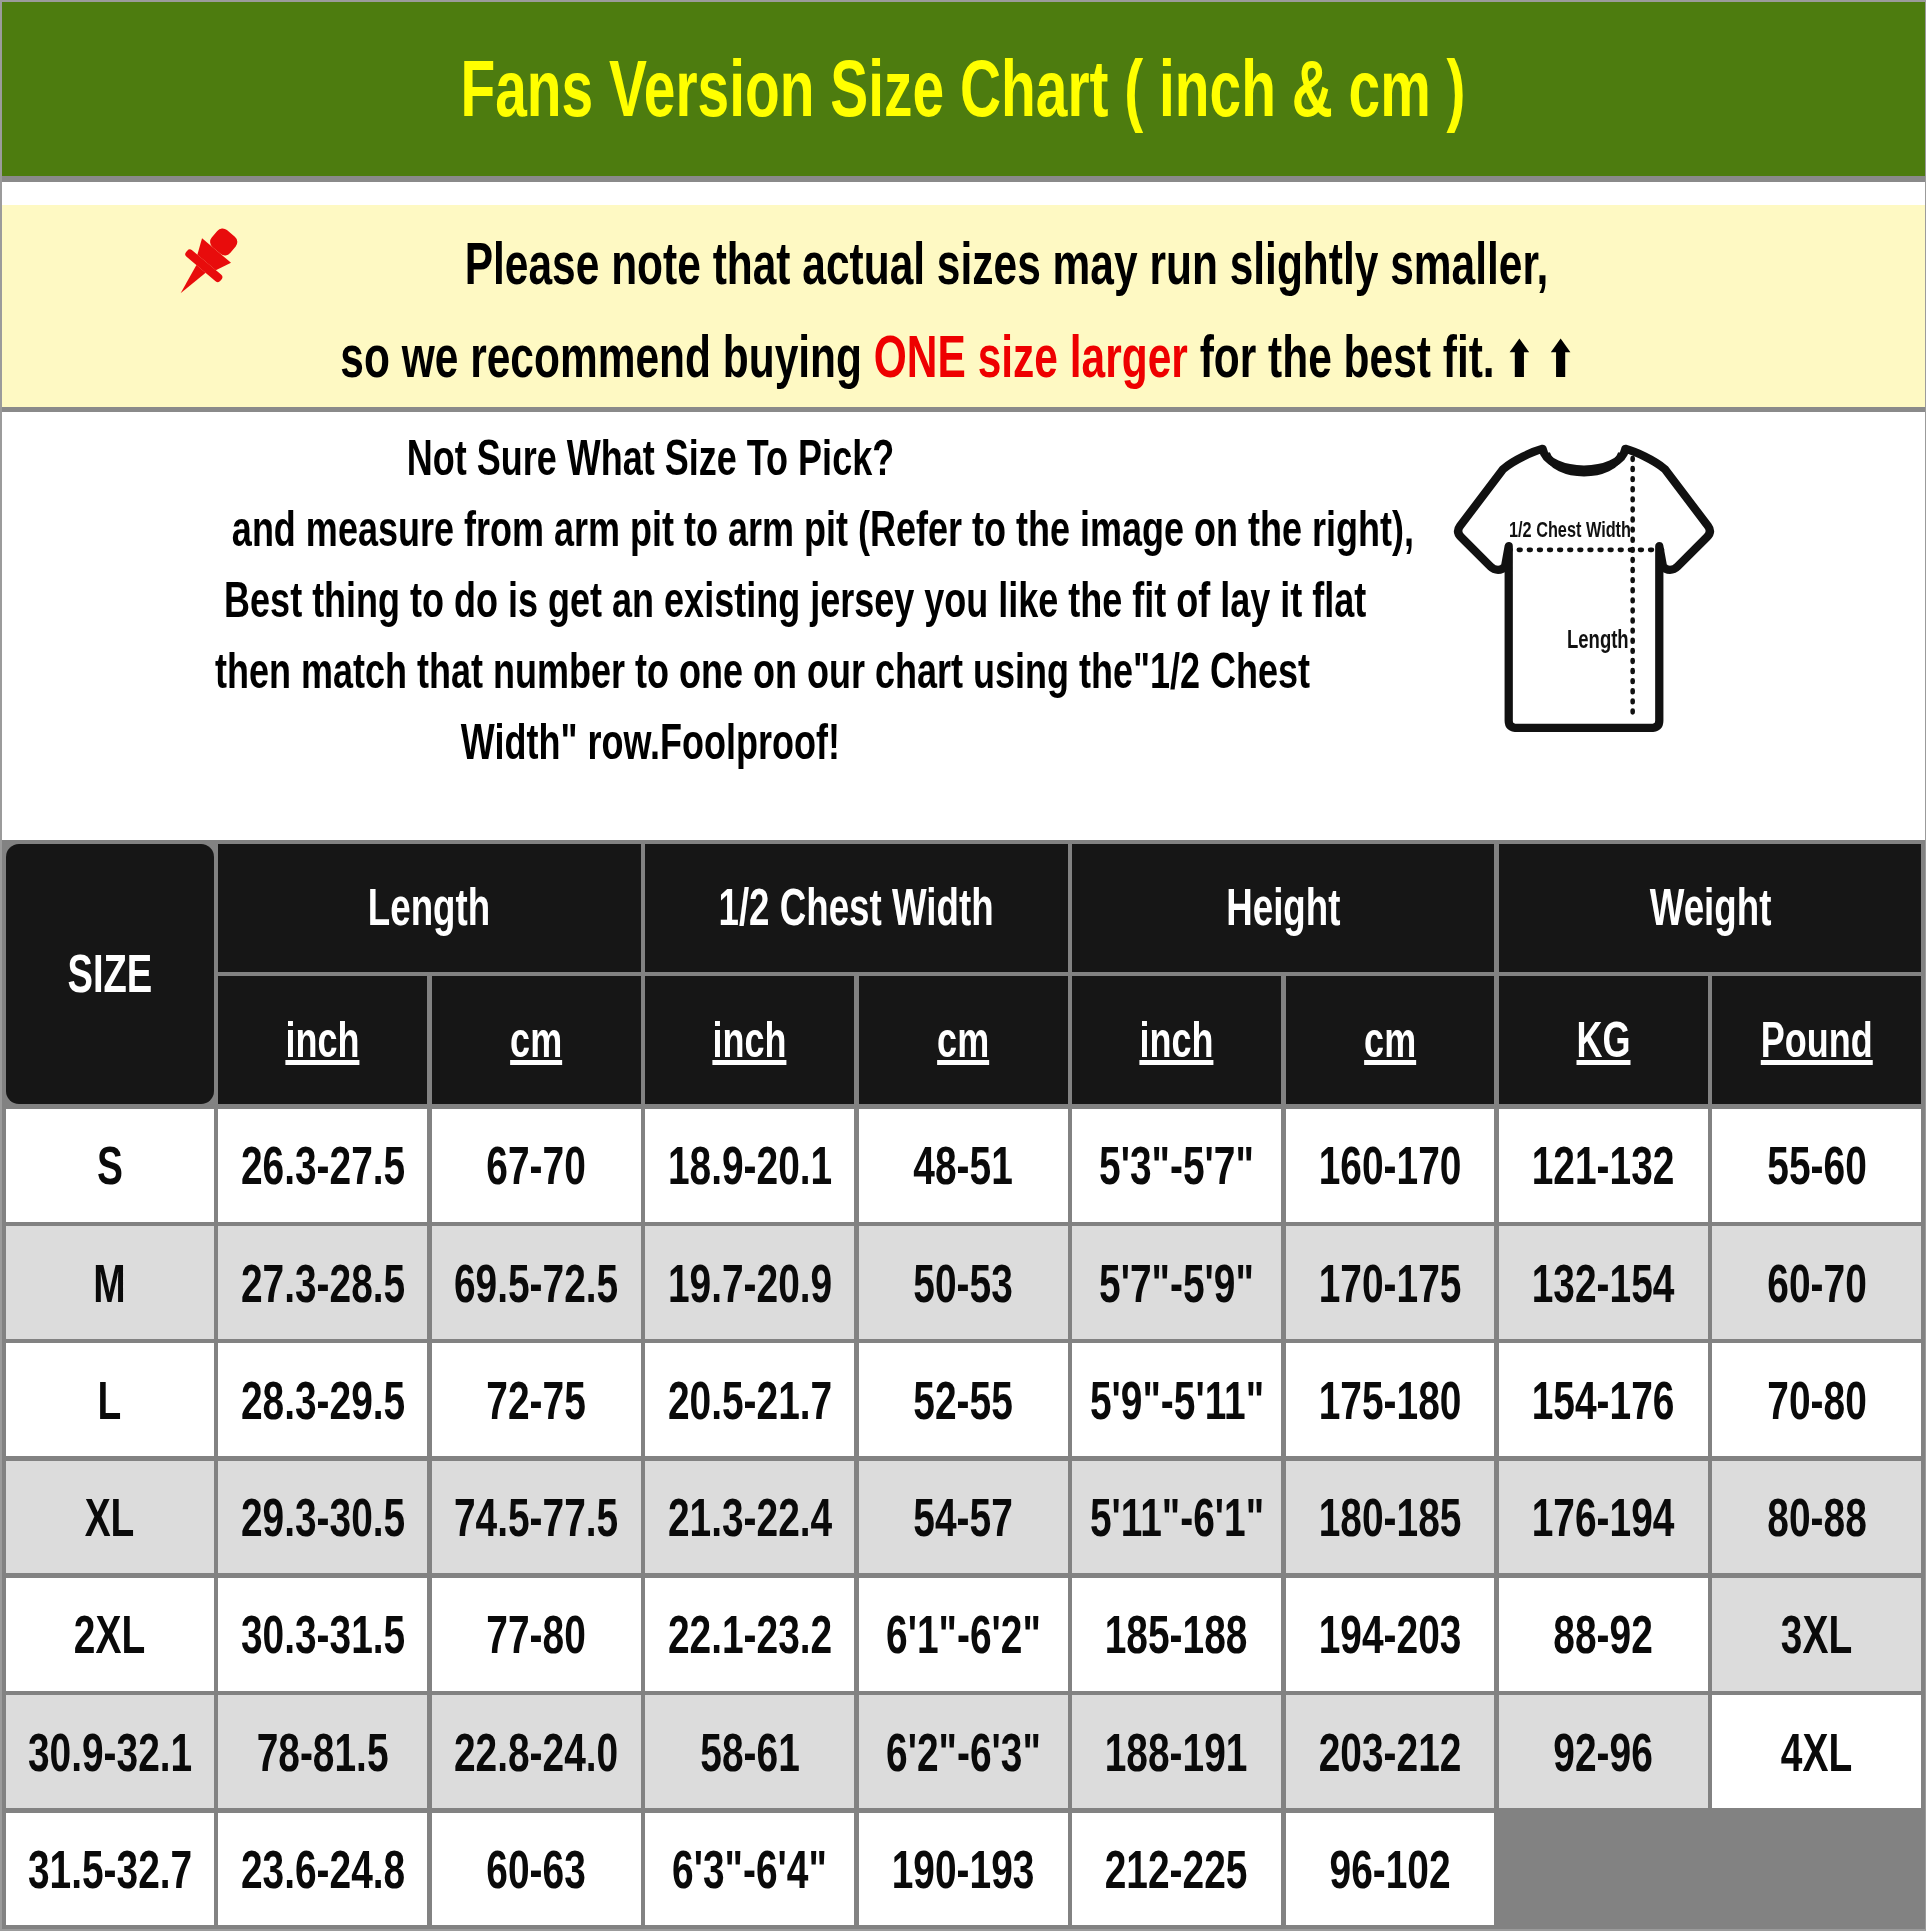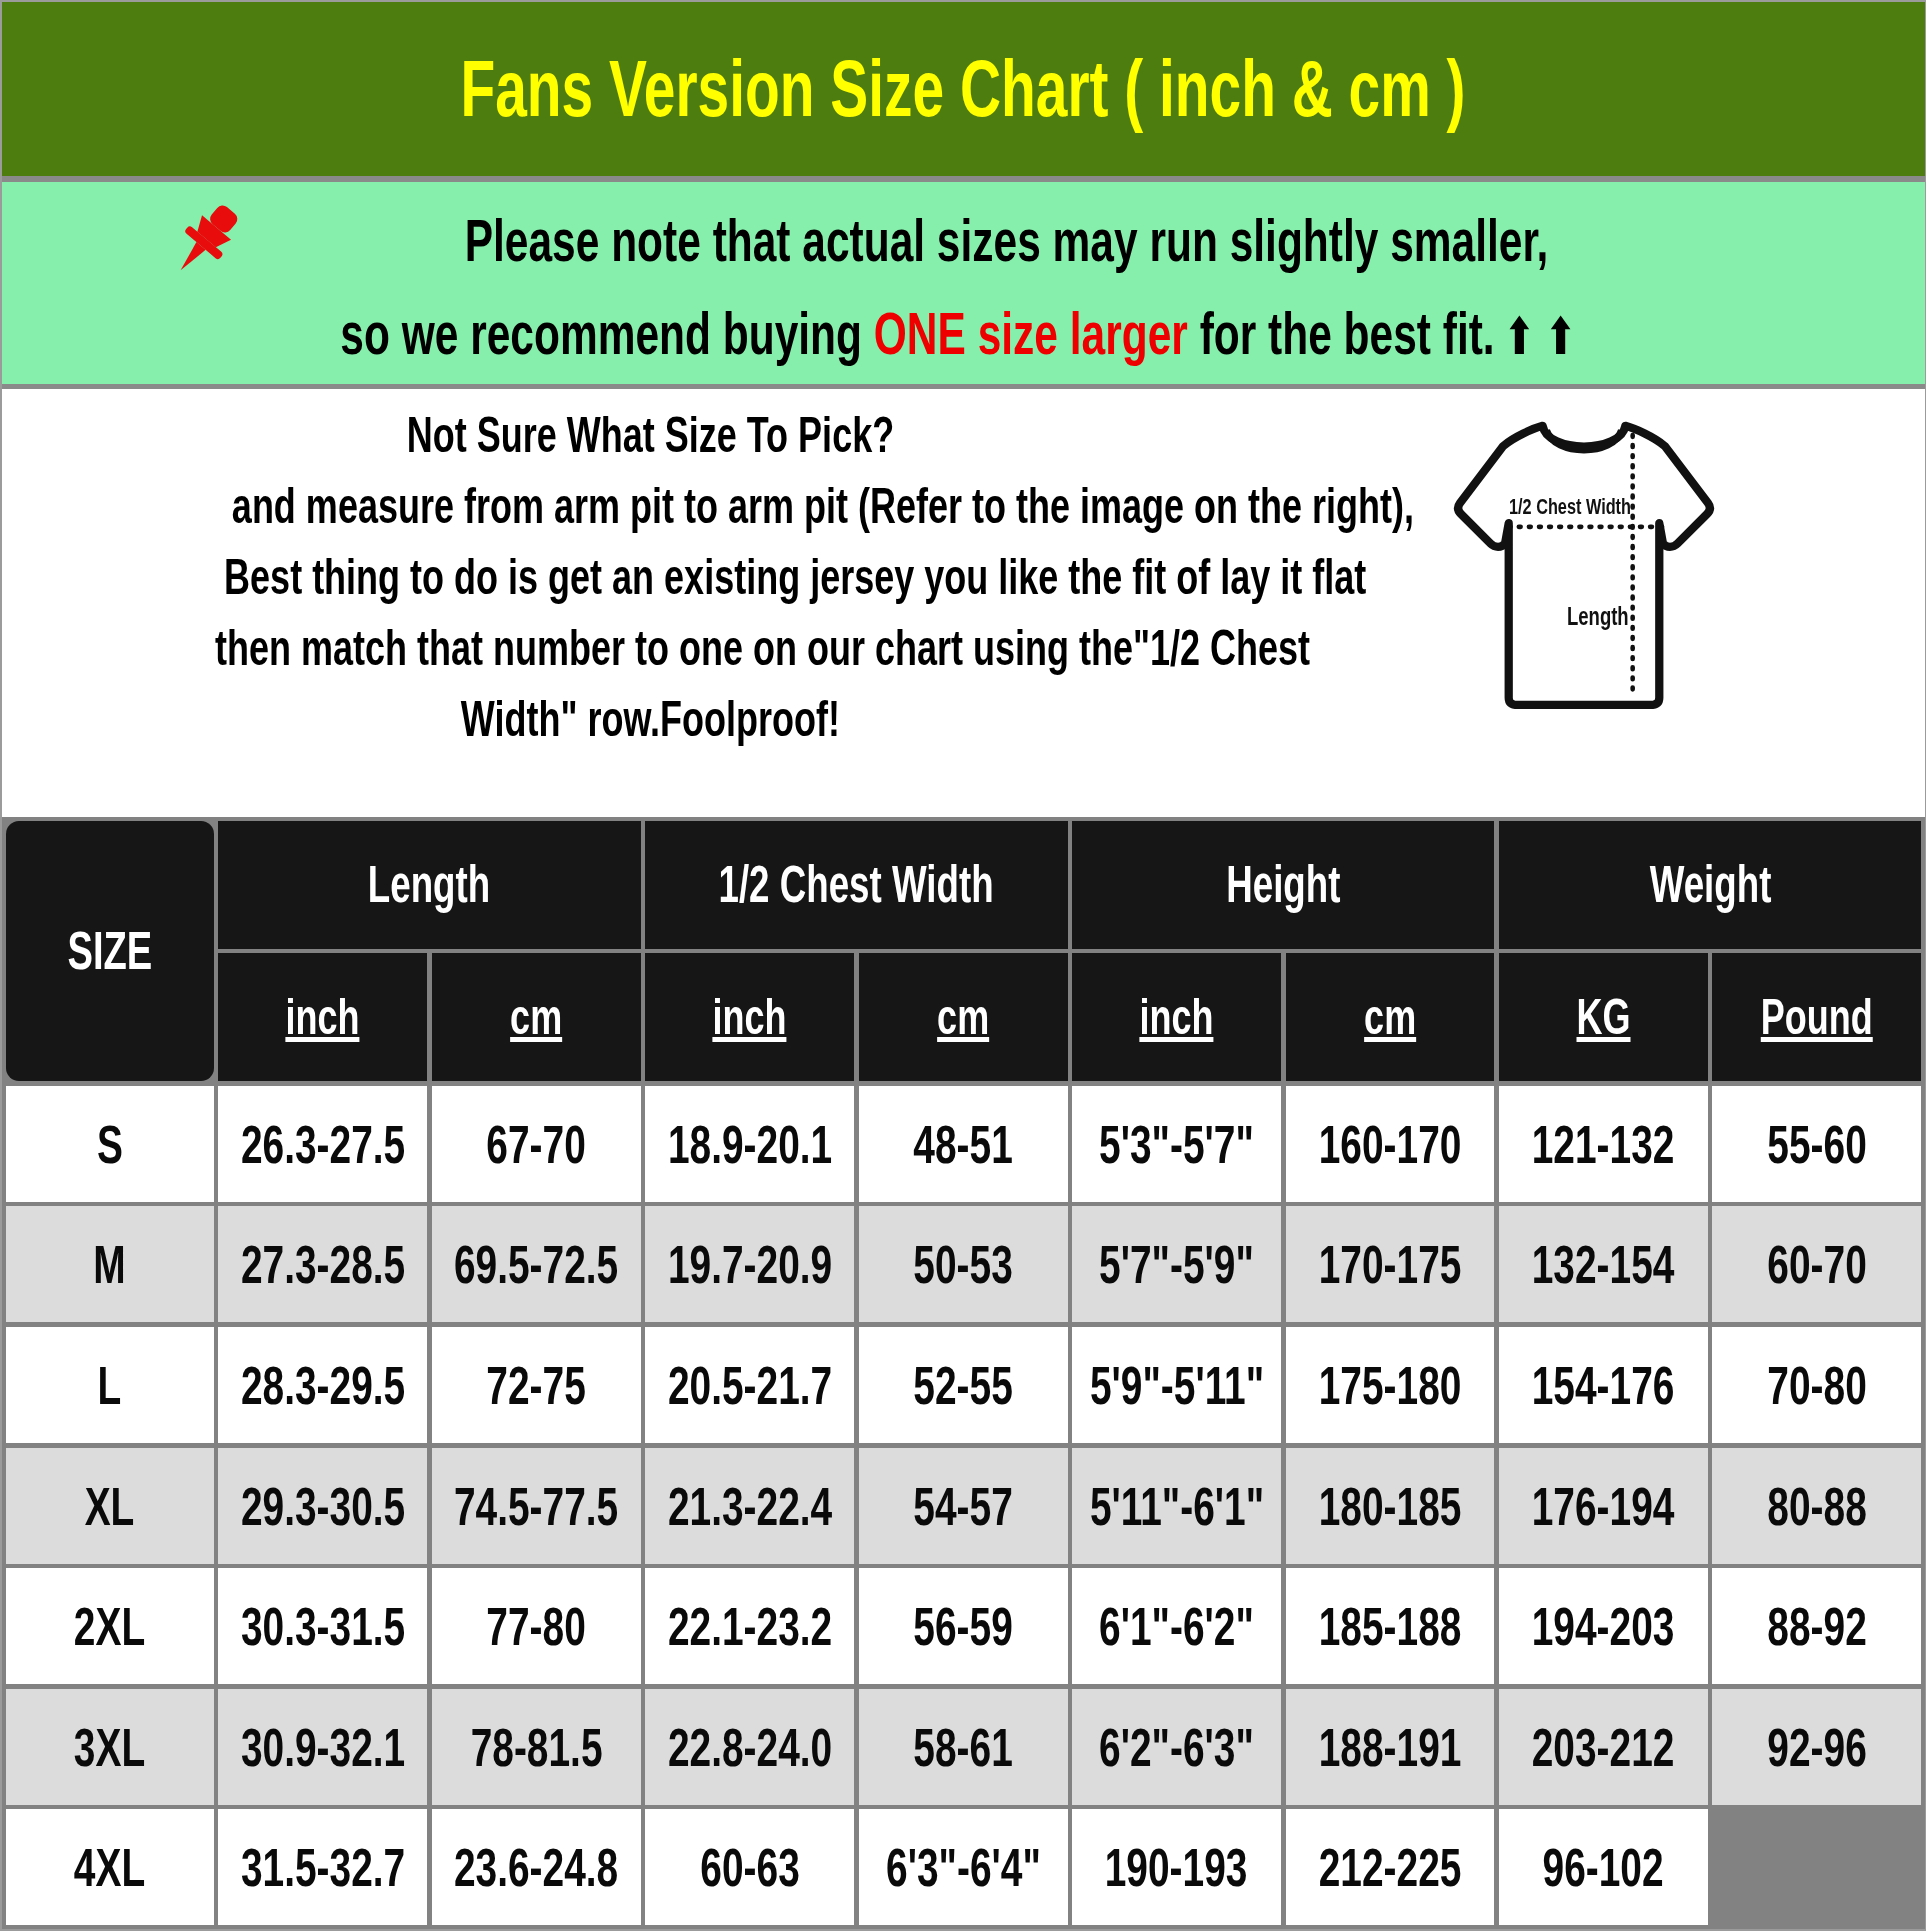--- a/index.html
+++ b/index.html
@@ -9,21 +9,21 @@
 
   .cond { display: inline-block; transform: scaleX(0.72); white-space: nowrap; }
 
   
   .titlebar { height: 174px; background: #4d7c0f; display: flex; align-items: center; justify-content: center; }
   .title { font-size: 79px; color: #ffff00; }
 
   .sep { height: 5.5px; background: #8a8a8a; }
 
   
-  .notice { height: 202px; background: #86efac; display: flex; flex-direction: column; justify-content: space-evenly; color: #000; }
+  .notice { height: 202px; background: #fef9c3; display: flex; flex-direction: column; justify-content: space-evenly; color: #000; margin-top: 23px; }
   .nline { display: flex; align-items: center; justify-content: center; font-size: 59px; }
   .pin { width: 86px; height: 86px; margin-right: 0px; flex: 0 0 auto; }
   .red { color: #ee0000; }
   .arrows { font-family: "DejaVu Sans", sans-serif; font-size: 51px; margin-left: 13px; letter-spacing: 14.7px; }
 
   
   .guide { height: 428px; background: #fff; position: relative; }
   .gtext { width: 1297px; padding-top: 11px; text-align: center; }
   .gline { font-size: 50px; line-height: 71px; color: #000; }
   .shirt { position: absolute; left: 1446px; top: 24px; width: 275px; height: 307px; }
@@ -257,23 +257,20 @@
     <div class="c d w">
         <span class="cond">30.3-31.5</span>
       </div>
     <div class="c d w">
         <span class="cond">77-80</span>
       </div>
     <div class="c d w">
         <span class="cond">22.1-23.2</span>
       </div>
     <div class="c d w">
-        <span class="cond">56-59</span>
-      </div>
-    <div class="c d w">
         <span class="cond">6'1"-6'2"</span>
       </div>
     <div class="c d w">
         <span class="cond">185-188</span>
       </div>
     <div class="c d w">
         <span class="cond">194-203</span>
       </div>
     <div class="c d w">
         <span class="cond">88-92</span>

